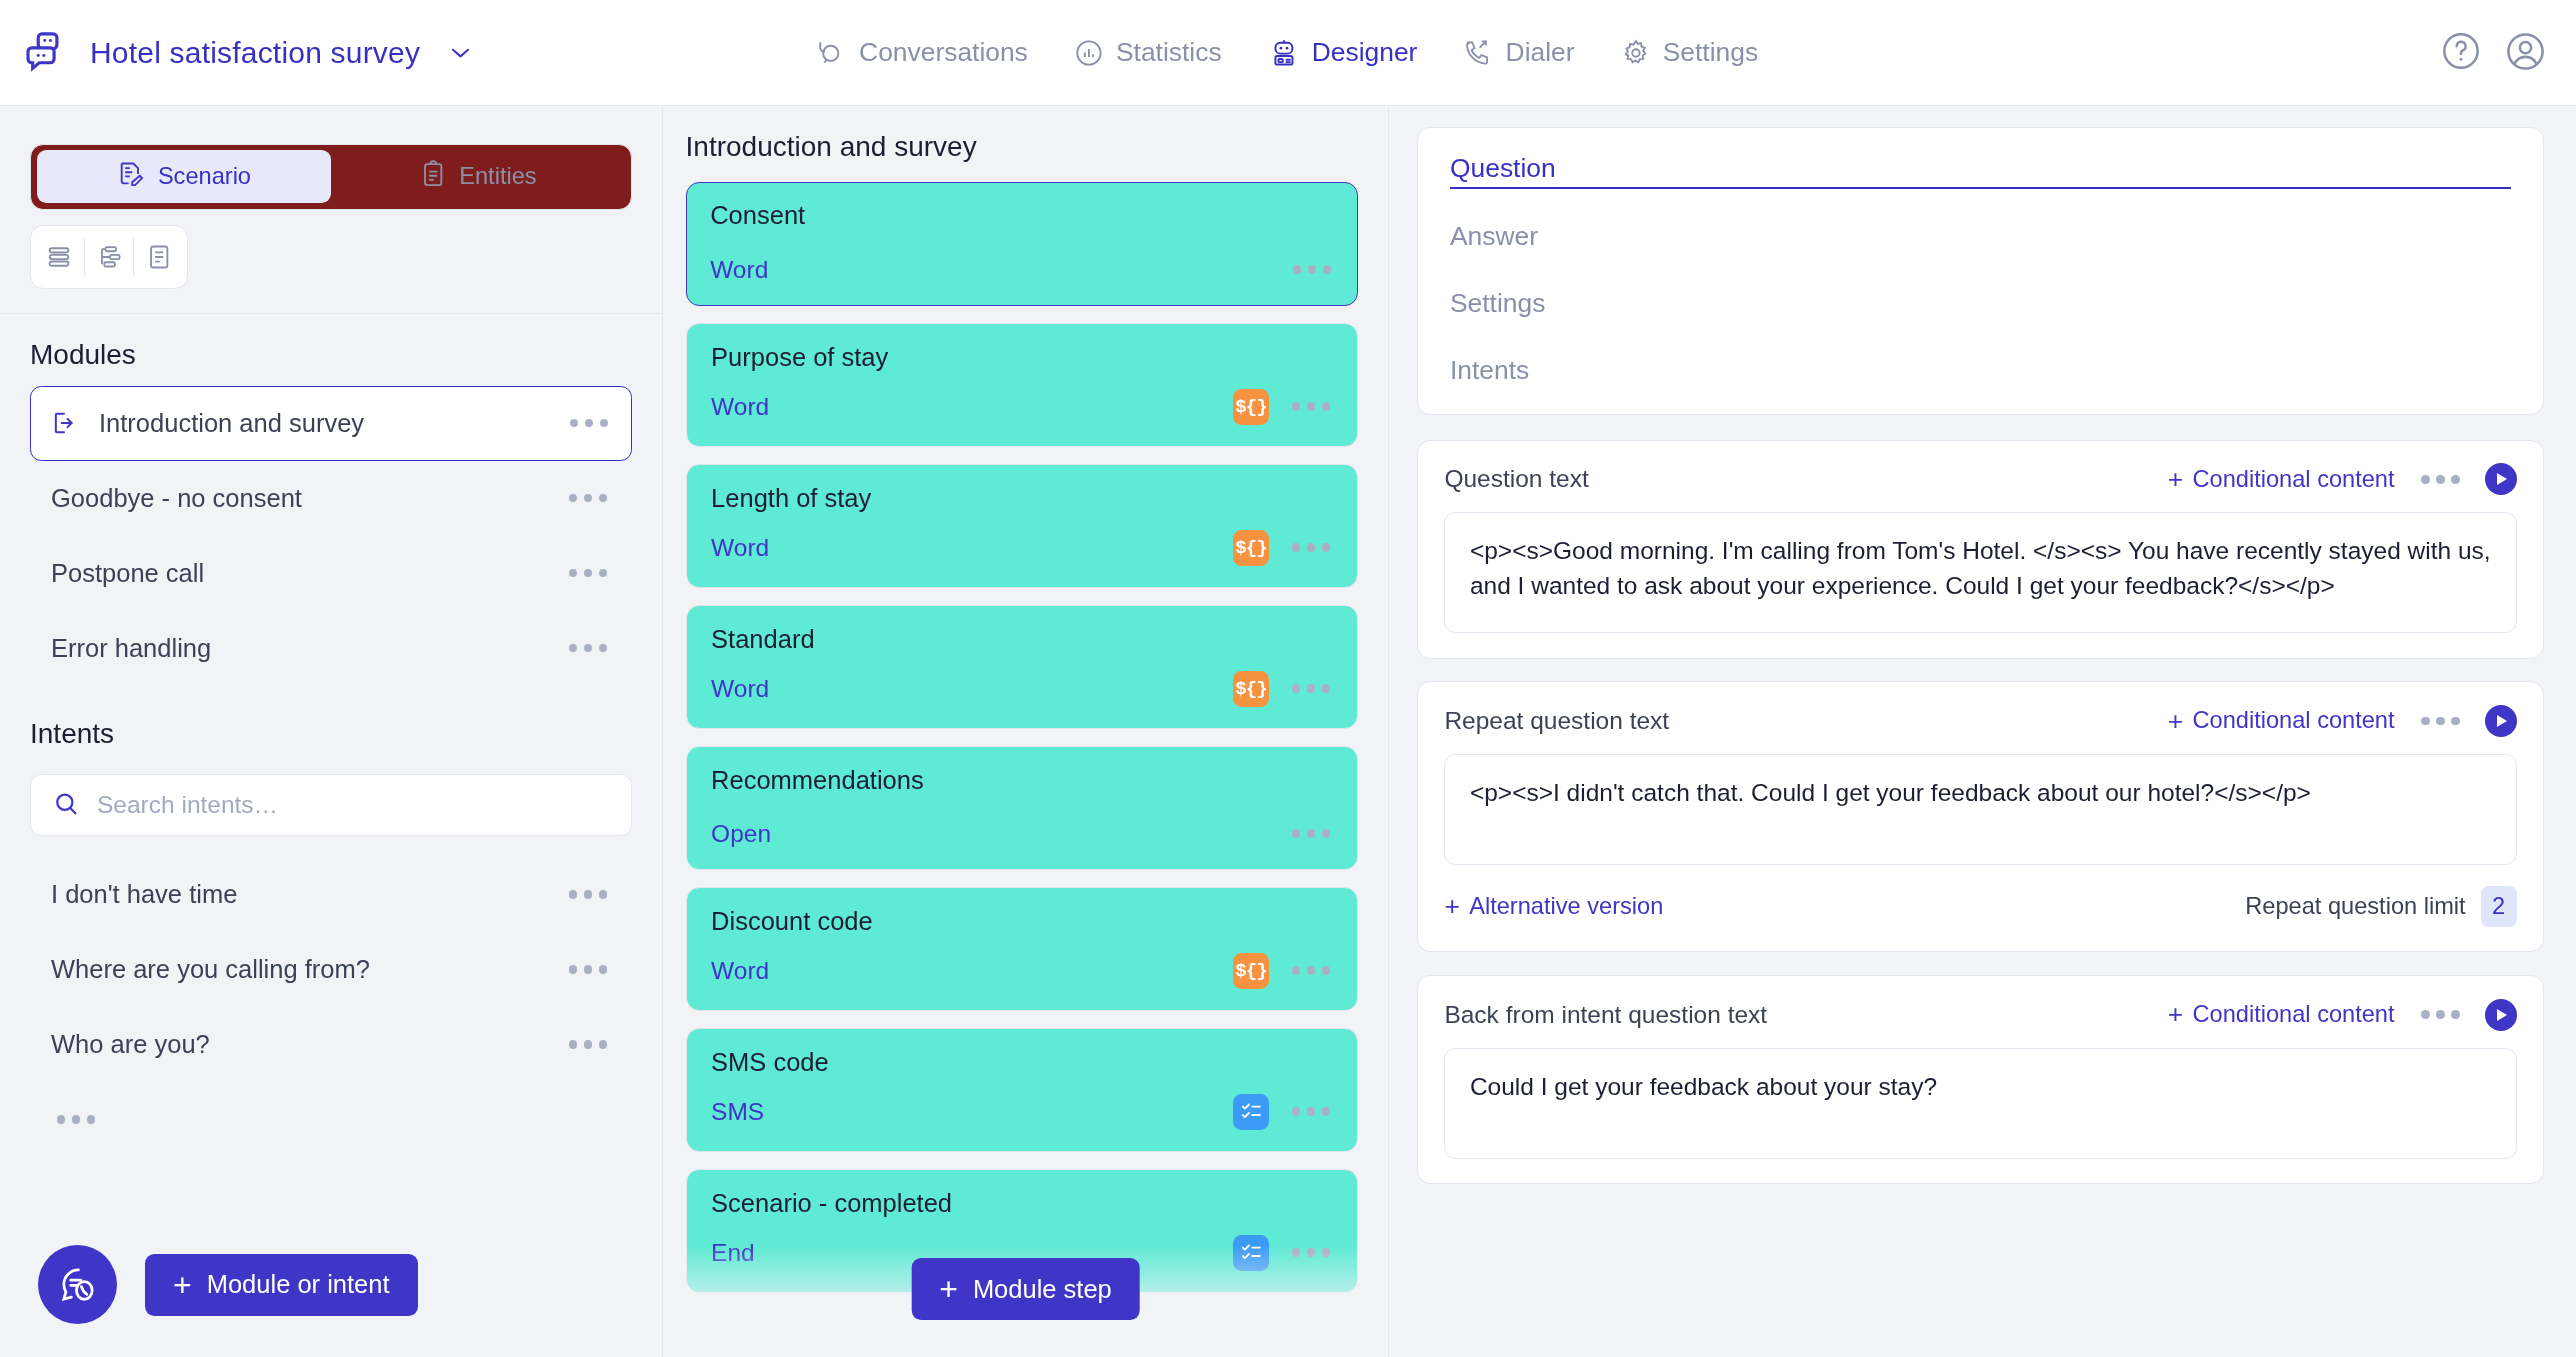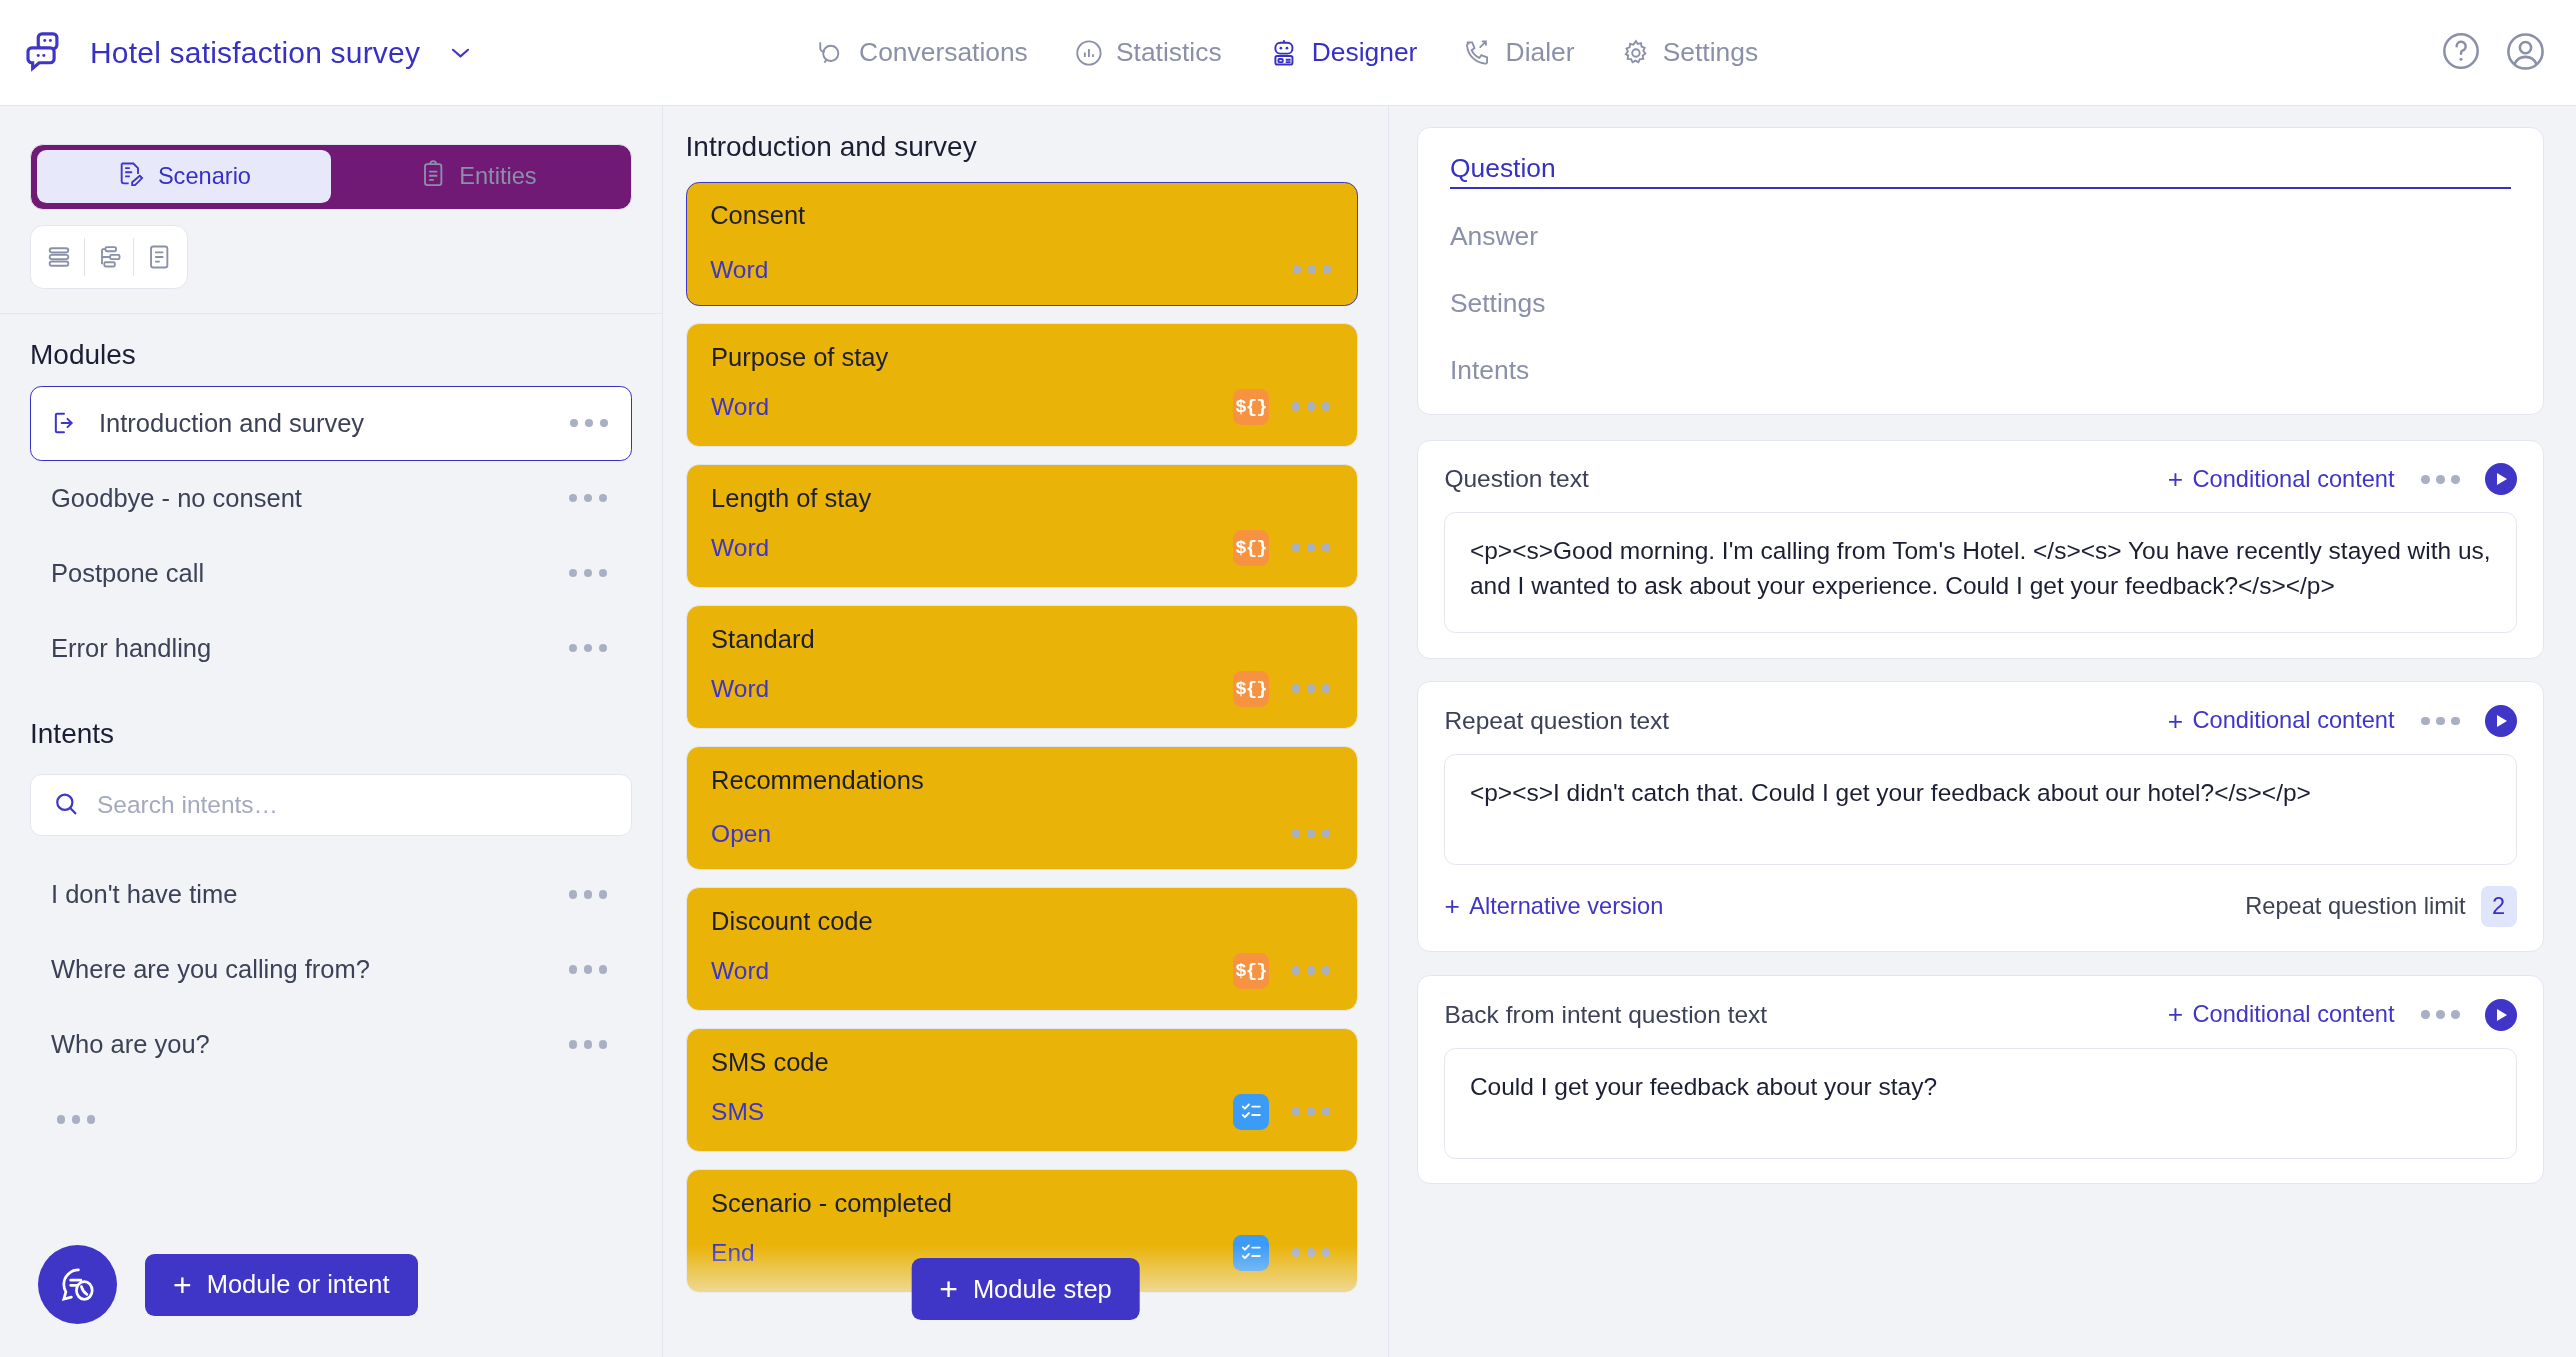--- a/index.html
+++ b/index.html
@@ -48,21 +48,21 @@
   
   .sidebar {
     width: 663px; flex: none;
     border-right: 0.9px solid #e4e6ef;
     padding: 22.6px 0 0 0;
     position: relative;
     background: #f2f3f7;
   }
   .seg-wrap {
     margin: 15px 30px 0 30px;
-    background: #701a75;
+    background: #7f1d1d;
     border: 0.9px solid #e4e6ef;
     border-radius: 13.2px;
     padding: 5.7px;
     display: flex;
   }
   .seg {
     flex: 1; height: 53px; border-radius: 9.4px;
     display: flex; align-items: center; justify-content: center; gap: 13.2px;
     font-size: 23.6px; color: #8a90a8; cursor: pointer;
   }
@@ -143,21 +143,21 @@
     border-right: 0.9px solid #e4e6ef;
     padding: 0 0 0 0;
     position: relative; overflow: hidden;
   }
   .steps-title {
     font-size: 28px; color: #1c1f33;
     padding: 24.5px 0 19px 22.6px;
   }
   .steps-scroll { padding: 0 30px 0 22.6px; }
   .step-card {
-    background: #eab308;
+    background: #5eead4;
     border: 0.9px solid #e4e6ef;
     border-radius: 13.2px;
     height: 124px;
     margin-bottom: 17px;
     padding: 19px 21px 0 24.5px;
     position: relative;
     cursor: pointer;
   }
   .step-card.selected { border: 1.9px solid #3f35c7; padding: 18px 20px 0 23.6px; }
   .step-name { font-size: 25.5px; color: #1c1f33; }

